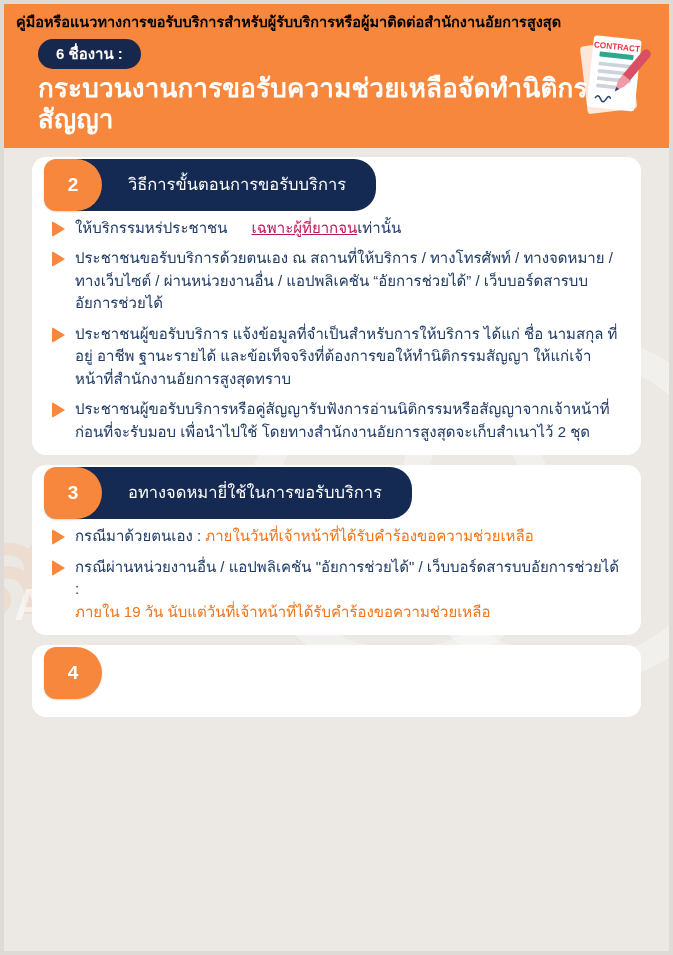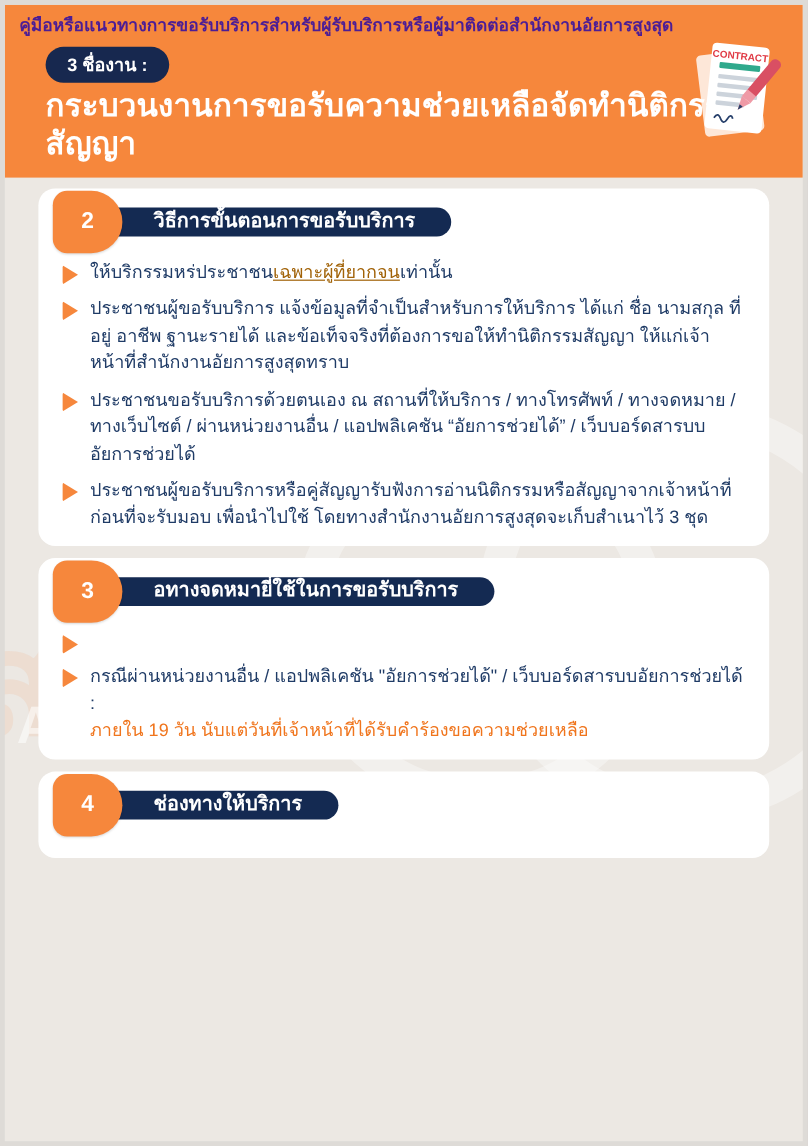--- a/index.html
+++ b/index.html
@@ -27,79 +27,79 @@
     font-size:120px;font-weight:bold;color:rgba(243,130,55,0.10);
   }
   .wm-circle{position:absolute;border:26px solid rgba(255,255,255,0.35);border-radius:50%;}
   .wm-c1{width:260px;height:260px;top:360px;left:240px;}
   .wm-c2{width:300px;height:300px;top:330px;right:-80px;}
   
   .header{
     position:relative;z-index:2;background:#f6873c;
     padding:8px 12px 12px 12px;flex:0 0 auto;
   }
-  .header-topline{color:#4c1d95;font-weight:bold;font-size:14.5px;line-height:1.4;}
+  .header-topline{color:#000000;font-weight:bold;font-size:14.5px;line-height:1.4;}
   .header-badge{
     display:inline-flex;align-items:center;margin:7px 0 4px 22px;
     background:#17284f;color:#ffffff;font-weight:bold;font-size:15px;
     border-radius:16px;padding:3px 18px;
   }
   .header-title{
     color:#ffffff;font-weight:bold;font-size:26px;line-height:1.2;
     margin-left:22px;letter-spacing:0.2px;
   }
   .contract-icon{position:absolute;right:10px;top:26px;width:92px;height:84px;}
   
   .main{position:relative;z-index:1;flex:1 1 auto;padding:9px 28px 0 28px;
         display:flex;flex-direction:column;gap:10px;}
   .card{
     background:#ffffff;border-radius:14px;
     padding:4px 16px 12px 14px;position:relative;
   }
   .sec-head{position:relative;height:52px;margin:-2px 0 4px -2px;display:flex;align-items:center;}
   .pill{
-    background:#142a52;color:#fff;height:24px;margin-left:12px;
+    background:#142a52;color:#fff;height:52px;margin-left:12px;
     border-radius:10px 22px 22px 10px;
     display:flex;align-items:center;
-    padding:0 30px 0 72px;font-weight:bold;font-size:16.5px;line-height:1.2;text-align:center;
+    padding:0 30px 0 72px;font-weight:normal;font-size:16.5px;line-height:1.2;text-align:center;
   }
   .num-tab{
     position:absolute;left:0;top:0;height:52px;width:58px;
     background:#f6873c;border-radius:12px 26px 26px 12px;
     display:flex;align-items:center;justify-content:center;
     color:#fff;font-size:19px;font-weight:bold;z-index:1;
     box-shadow:0 1px 2px rgba(0,0,0,0.15);
   }
   .bullets{display:flex;flex-direction:column;gap:8px;padding:2px 0 0 6px;}
   .bullet{display:flex;align-items:flex-start;}
   .arrow{
     flex:0 0 auto;width:0;height:0;margin:4px 10px 0 0;
     border-top:8px solid transparent;border-bottom:8px solid transparent;
     border-left:13px solid #f6873c;border-radius:2px;
   }
   .btext{color:#1f3b66;font-size:15px;line-height:1.5;}
-  .btext .red-underline{color:#a16207;text-decoration:underline;}
+  .btext .red-underline{color:#be185d;text-decoration:underline;margin-left:24px;}
   .btext .orange{color:#f0751d;}
 </style>
 </head>
 <body>
 
 <div class="frame">
 <div class="page">
 
   <div class="watermark">
     <div class="wm-circle wm-c1"></div>
     <div class="wm-circle wm-c2"></div>
     <div class="wm-th">สคช</div>
     <div class="wm-en">ATTORNEY GENERAL</div>
   </div>
 
   <div class="header">
     <div class="header-topline">คู่มือหรือแนวทางการขอรับบริการสำหรับผู้รับบริการหรือผู้มาติดต่อสำนักงานอัยการสูงสุด</div>
-    <div class="header-badge">3 ชื่องาน :</div>
+    <div class="header-badge">6 ชื่องาน :</div>
     <div class="header-title">กระบวนงานการขอรับความช่วยเหลือจัดทำนิติกรรมสัญญา</div>
     <div class="contract-icon">
       <svg viewBox="0 0 100 100">
         <g transform="rotate(-7 50 50)">
           <rect x="18" y="14" width="54" height="74" rx="4" fill="#ffffff" opacity="0.8"></rect>
         </g>
         <g transform="rotate(6 50 50)">
           <rect x="25" y="8" width="52" height="78" rx="4" fill="#ffffff"></rect>
           <text x="51" y="21" font-size="9" font-weight="bold" fill="#e03a45" text-anchor="middle">CONTRACT</text>
           <rect x="33" y="25" width="37" height="5.5" rx="1" fill="#2fa98c"></rect>
@@ -126,53 +126,53 @@
         <div class="num-tab">2</div>
         <div class="pill">วิธีการขั้นตอนการขอรับบริการ</div>
       </div>
       <div class="bullets">
             <div class="bullet">
               <span class="arrow"></span>
               <span class="btext"><span>ให้บริกรรมหร่ประชาชน</span><span class="red-underline">เฉพาะผู้ที่ยากจน</span><span>เท่านั้น</span></span>
             </div>
             <div class="bullet">
               <span class="arrow"></span>
+              <span class="btext"><span>ประชาชนขอรับบริการด้วยตนเอง ณ สถานที่ให้บริการ / ทางโทรศัพท์ / ทางจดหมาย / ทางเว็บไซต์ / ผ่านหน่วยงานอื่น / แอปพลิเคชัน “อัยการช่วยได้” / เว็บบอร์ดสารบบอัยการช่วยได้</span></span>
+            </div>
+            <div class="bullet">
+              <span class="arrow"></span>
               <span class="btext"><span>ประชาชนผู้ขอรับบริการ แจ้งข้อมูลที่จำเป็นสำหรับการให้บริการ ได้แก่ ชื่อ นามสกุล ที่อยู่ อาชีพ ฐานะรายได้ และข้อเท็จจริงที่ต้องการขอให้ทำนิติกรรมสัญญา ให้แก่เจ้าหน้าที่สำนักงานอัยการสูงสุดทราบ</span></span>
             </div>
             <div class="bullet">
               <span class="arrow"></span>
-              <span class="btext"><span>ประชาชนขอรับบริการด้วยตนเอง ณ สถานที่ให้บริการ / ทางโทรศัพท์ / ทางจดหมาย / ทางเว็บไซต์ / ผ่านหน่วยงานอื่น / แอปพลิเคชัน “อัยการช่วยได้” / เว็บบอร์ดสารบบอัยการช่วยได้</span></span>
-            </div>
-            <div class="bullet">
-              <span class="arrow"></span>
-              <span class="btext"><span>ประชาชนผู้ขอรับบริการหรือคู่สัญญารับฟังการอ่านนิติกรรมหรือสัญญาจากเจ้าหน้าที่ ก่อนที่จะรับมอบ เพื่อนำไปใช้ โดยทางสำนักงานอัยการสูงสุดจะเก็บสำเนาไว้ 3 ชุด</span></span>
+              <span class="btext"><span>ประชาชนผู้ขอรับบริการหรือคู่สัญญารับฟังการอ่านนิติกรรมหรือสัญญาจากเจ้าหน้าที่ ก่อนที่จะรับมอบ เพื่อนำไปใช้ โดยทางสำนักงานอัยการสูงสุดจะเก็บสำเนาไว้ 2 ชุด</span></span>
             </div>
           </div>
     </div>
 
     <div class="card">
       <div class="sec-head">
         <div class="num-tab">3</div>
         <div class="pill">อทางจดหมายี่ใช้ในการขอรับบริการ</div>
       </div>
       <div class="bullets">
             <div class="bullet">
               <span class="arrow"></span>
+              <span class="btext"><span>กรณีมาด้วยตนเอง : </span><span class="orange">ภายในวันที่เจ้าหน้าที่ได้รับคำร้องขอความช่วยเหลือ</span></span>
             </div>
             <div class="bullet">
               <span class="arrow"></span>
               <span class="btext"><span>กรณีผ่านหน่วยงานอื่น / แอปพลิเคชัน "อัยการช่วยได้" / เว็บบอร์ดสารบบอัยการช่วยได้ :</span><br><span class="orange">ภายใน 19 วัน นับแต่วันที่เจ้าหน้าที่ได้รับคำร้องขอความช่วยเหลือ</span></span>
             </div>
           </div>
     </div>
 
     <div class="card">
       <div class="sec-head">
         <div class="num-tab">4</div>
-        <div class="pill">ช่องทางให้บริการ</div>
       </div>
       <div class="bullets">
           </div>
 
     </div>
 
   </div>
 
 </div>
 </div>

